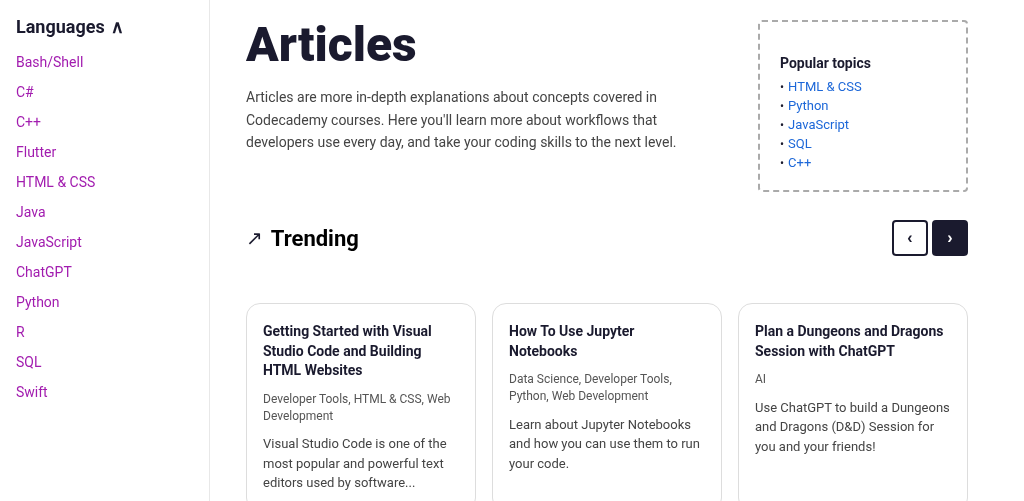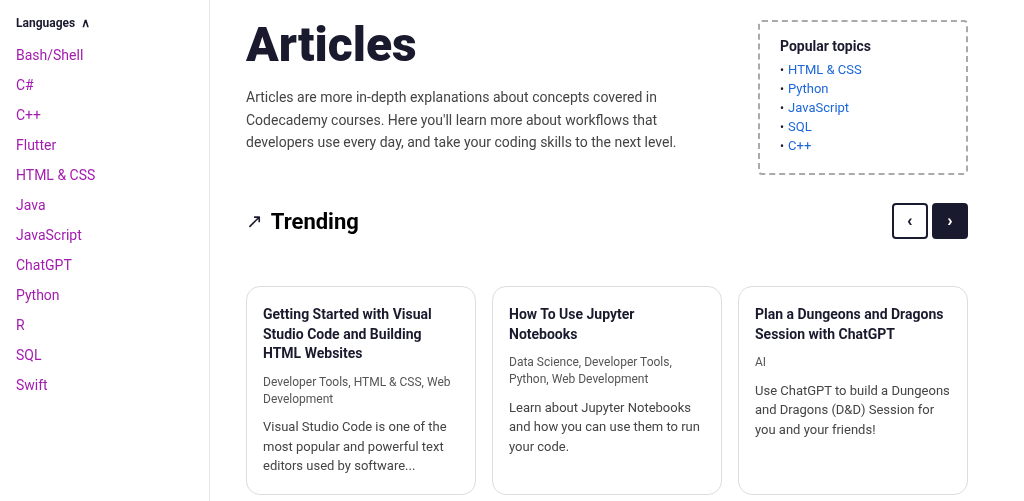--- a/index.html
+++ b/index.html
@@ -18,21 +18,21 @@
       min-width: 210px;
       padding: 0 16px;
       border-right: 1px solid #e8e8e8;
       overflow-y: auto;
     }
     .sidebar-section-header {
       display: flex;
       align-items: center;
       gap: 6px;
       font-weight: 700;
-      font-size: 12px;
+      font-size: 18px;
       color: #1a1a2e;
       padding: 16px 0 10px 0;
       cursor: pointer;
     }
     .sidebar-item {
       padding: 7px 0;
       font-size: 14px;
       color: #a21caf;
       cursor: pointer;
       border-bottom: none;
@@ -79,20 +79,21 @@
       padding: 16px 20px;
       min-width: 210px;
       max-width: 220px;
       flex-shrink: 0;
     }
     .popular-topics-title {
       font-weight: 700;
       font-size: 14px;
       color: #1a1a2e;
       margin-bottom: 8px;
+      margin-top: 17px;
     }
     .popular-topics-list {
       list-style: none;
       padding: 0;
     }
     .popular-topics-list li {
       margin-bottom: 4px;
       display: flex;
       align-items: center;
       gap: 4px;

